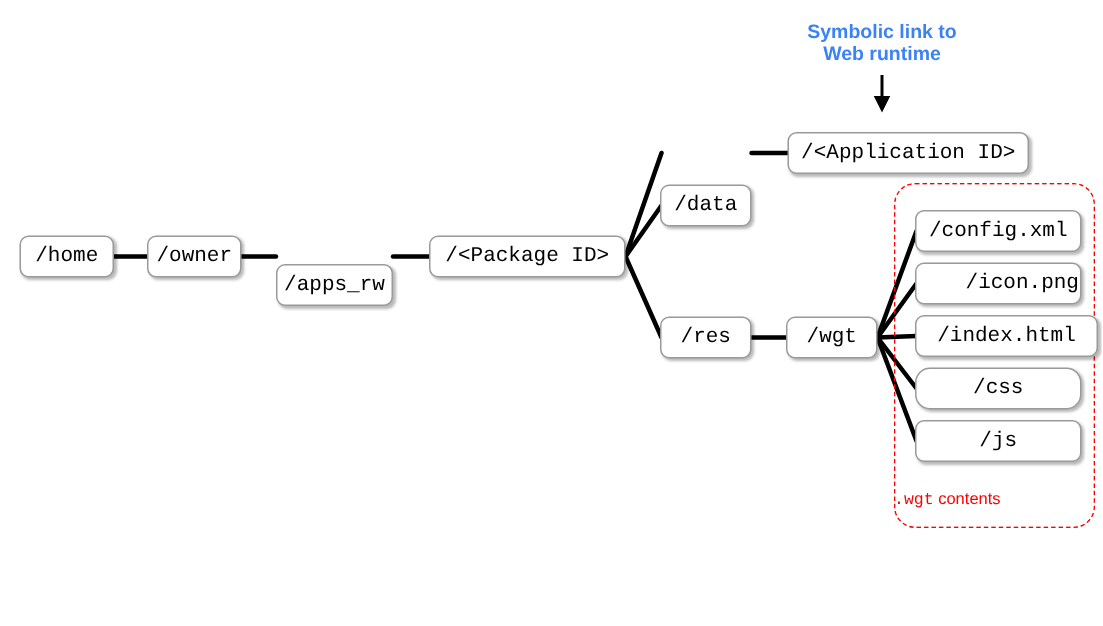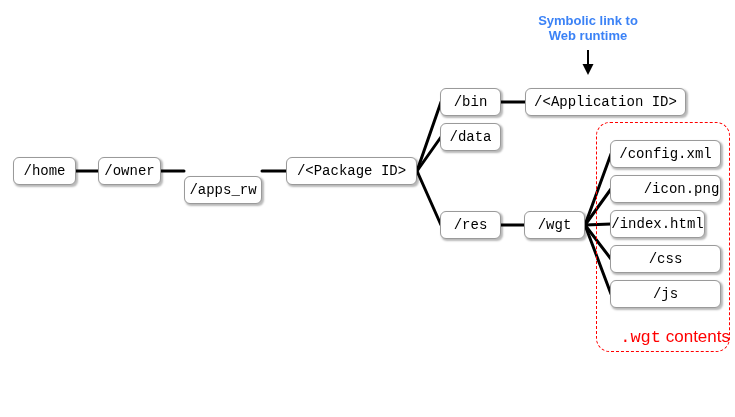--- a/index.html
+++ b/index.html
@@ -60,22 +60,22 @@
     box-sizing: border-box;
     border: 1.6px dashed #ff0000;
     border-radius: 14px;
     z-index: 1;
   }
   .wgt-caption {
     position: absolute;
     left: 596px;
     top: 327px;
     width: 134px;
-    text-align: right;
-    font-size: 17px;
+    text-align: left;
+    font-size: 11px;
     color: #ff0000;
     z-index: 3;
     white-space: nowrap;
   }
   .wgt-caption .code {
     font-family: "Liberation Mono", monospace;
   }
   .wgt-caption .plain {
     font-family: "Liberation Sans", sans-serif;
   }
@@ -119,26 +119,25 @@
   </div>
 
   <div class="wgt-frame"></div>
   <div class="wgt-caption"><span class="code">.wgt</span><span class="plain"> contents</span></div>
 
   <div class="node" style="left:13px;  top:157px; width:63px;">/home</div>
   <div class="node" style="left:98px;  top:157px; width:63px;">/owner</div>
   <div class="node" style="left:184px; top:157px; width:78px;margin-top:19px;">/apps_rw</div>
   <div class="node" style="left:286px; top:157px; width:131px;">/&lt;Package ID&gt;</div>
 
-  <div class="node" style="left:440px; top:88px;  width:61px;">/bin</div>
   <div class="node" style="left:440px; top:123px; width:61px;">/data</div>
   <div class="node" style="left:525px; top:88px;  width:161px;">/&lt;Application ID&gt;</div>
 
   <div class="node" style="left:440px; top:211px; width:61px;">/res</div>
   <div class="node" style="left:524px; top:211px; width:61px;">/wgt</div>
 
   <div class="node" style="left:610px; top:140px; width:111px;">/config.xml</div>
   <div class="node" style="left:610px; top:175px; width:111px;padding-left:32px;">/icon.png</div>
-  <div class="node" style="left:610px; top:210px; width:95px;">/index.html</div>
-  <div class="node" style="left:610px; top:245px; width:111px;">/css</div>
+  <div class="node" style="left:610px; top:210px; width:122px;">/index.html</div>
+  <div class="node" style="left:610px; top:245px; width:111px;border-radius:10px;">/css</div>
   <div class="node" style="left:610px; top:280px; width:111px;">/js</div>
 
 </div>
 
 </body></html>

